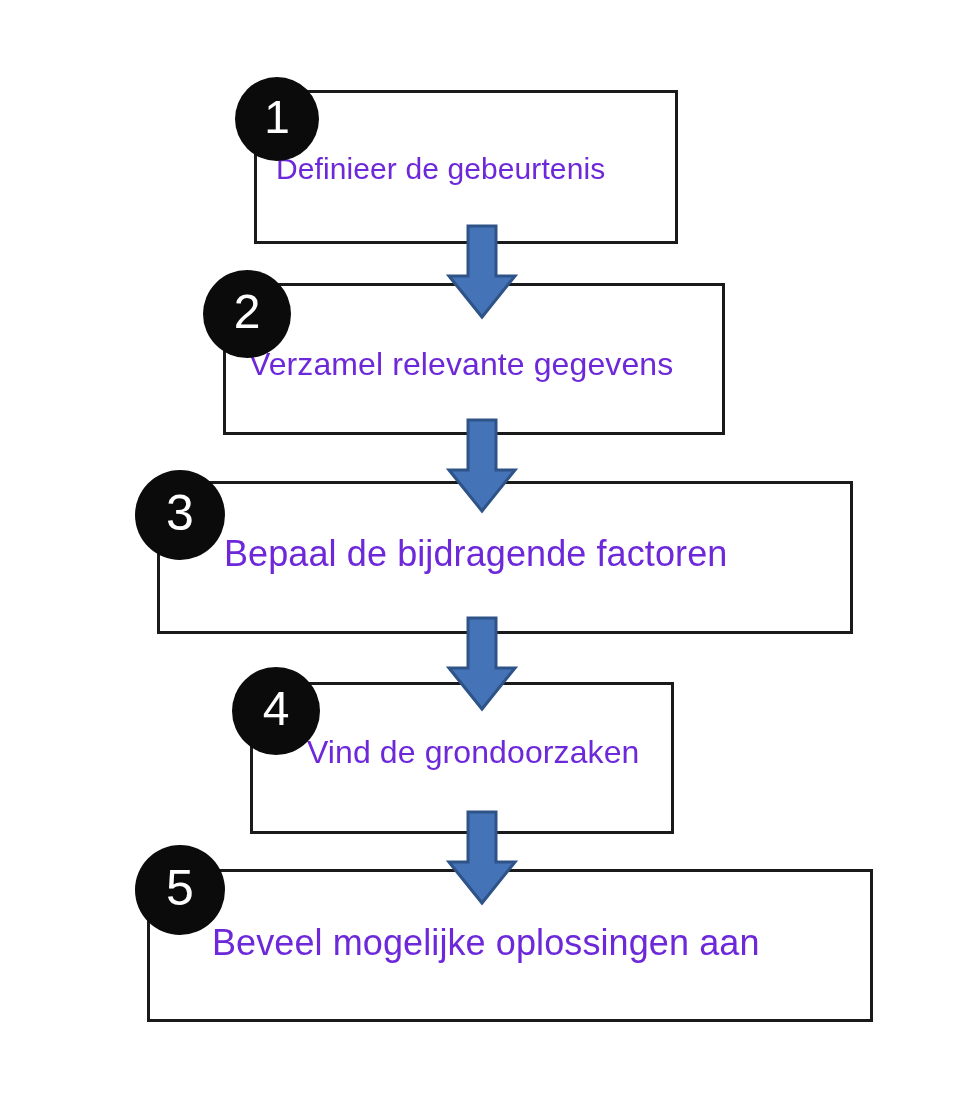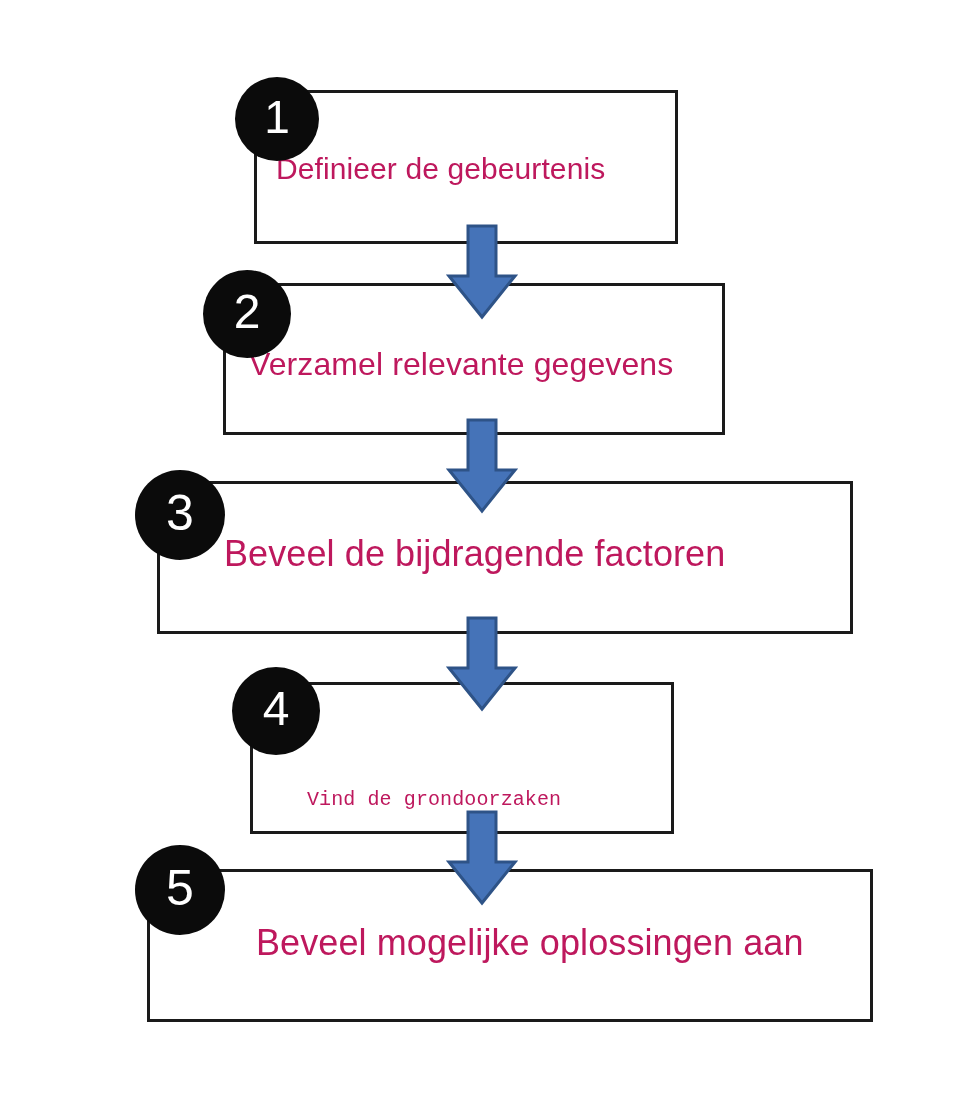--- a/index.html
+++ b/index.html
@@ -21,21 +21,21 @@
     position: absolute;
   }
   .step-box {
     position: absolute;
     box-sizing: border-box;
     border: 3px solid #1a1a1a;
     background: #ffffff;
   }
   .step-label {
     position: absolute;
-    color: #be185d;
+    color: #6d28d9;
     white-space: nowrap;
     font-weight: 400;
     letter-spacing: 0.1px;
   }
   .step-badge {
     position: absolute;
     border-radius: 50%;
     background: #0b0b0b;
     color: #ffffff;
     display: flex;
@@ -85,47 +85,47 @@
   </div>
 
   <div class="connector" style="left:446px; top:418px; width:72px; height:96px;">
     <svg width="72" height="96" viewBox="0 0 72 96">
       <polygon points="22,2 50,2 50,52 69,52 36,93 3,52 22,52" fill="#4573b8" stroke="#2e5387" stroke-width="3" stroke-linejoin="miter"></polygon>
     </svg>
   </div>
 
   <div class="step">
     <div class="step-box" style="left:157px; top:481px; width:696px; height:153px;"></div>
-    <div class="step-label" style="left:224px; top:533px; font-size:36px;">Beveel de bijdragende factoren</div>
+    <div class="step-label" style="left:224px; top:533px; font-size:36px;">Bepaal de bijdragende factoren</div>
     <div class="step-badge" style="left:135px; top:470px; width:90px; height:90px; font-size:50px;">
       <span>3</span>
     </div>
   </div>
 
   <div class="connector" style="left:446px; top:616px; width:72px; height:96px;">
     <svg width="72" height="96" viewBox="0 0 72 96">
       <polygon points="22,2 50,2 50,52 69,52 36,93 3,52 22,52" fill="#4573b8" stroke="#2e5387" stroke-width="3" stroke-linejoin="miter"></polygon>
     </svg>
   </div>
 
   <div class="step">
     <div class="step-box" style="left:250px; top:682px; width:424px; height:152px;"></div>
-    <div class="step-label" style="left:307px; top:788px; font-size:20px;font-family:Liberation Mono, monospace;">Vind de grondoorzaken</div>
+    <div class="step-label" style="left:307px; top:734px; font-size:32px;">Vind de grondoorzaken</div>
     <div class="step-badge" style="left:232px; top:667px; width:88px; height:88px; font-size:48px;">
       <span>4</span>
     </div>
   </div>
 
   <div class="connector" style="left:446px; top:810px; width:72px; height:96px;">
     <svg width="72" height="96" viewBox="0 0 72 96">
       <polygon points="22,2 50,2 50,52 69,52 36,93 3,52 22,52" fill="#4573b8" stroke="#2e5387" stroke-width="3" stroke-linejoin="miter"></polygon>
     </svg>
   </div>
 
   <div class="step">
     <div class="step-box" style="left:147px; top:869px; width:726px; height:153px;"></div>
-    <div class="step-label" style="left:212px; top:922px; font-size:36px;margin-left:44px;">Beveel mogelijke oplossingen aan</div>
+    <div class="step-label" style="left:212px; top:922px; font-size:36px;">Beveel mogelijke oplossingen aan</div>
     <div class="step-badge" style="left:135px; top:845px; width:90px; height:90px; font-size:50px;">
       <span>5</span>
     </div>
   </div>
 
 </div>
 
 </body></html>

